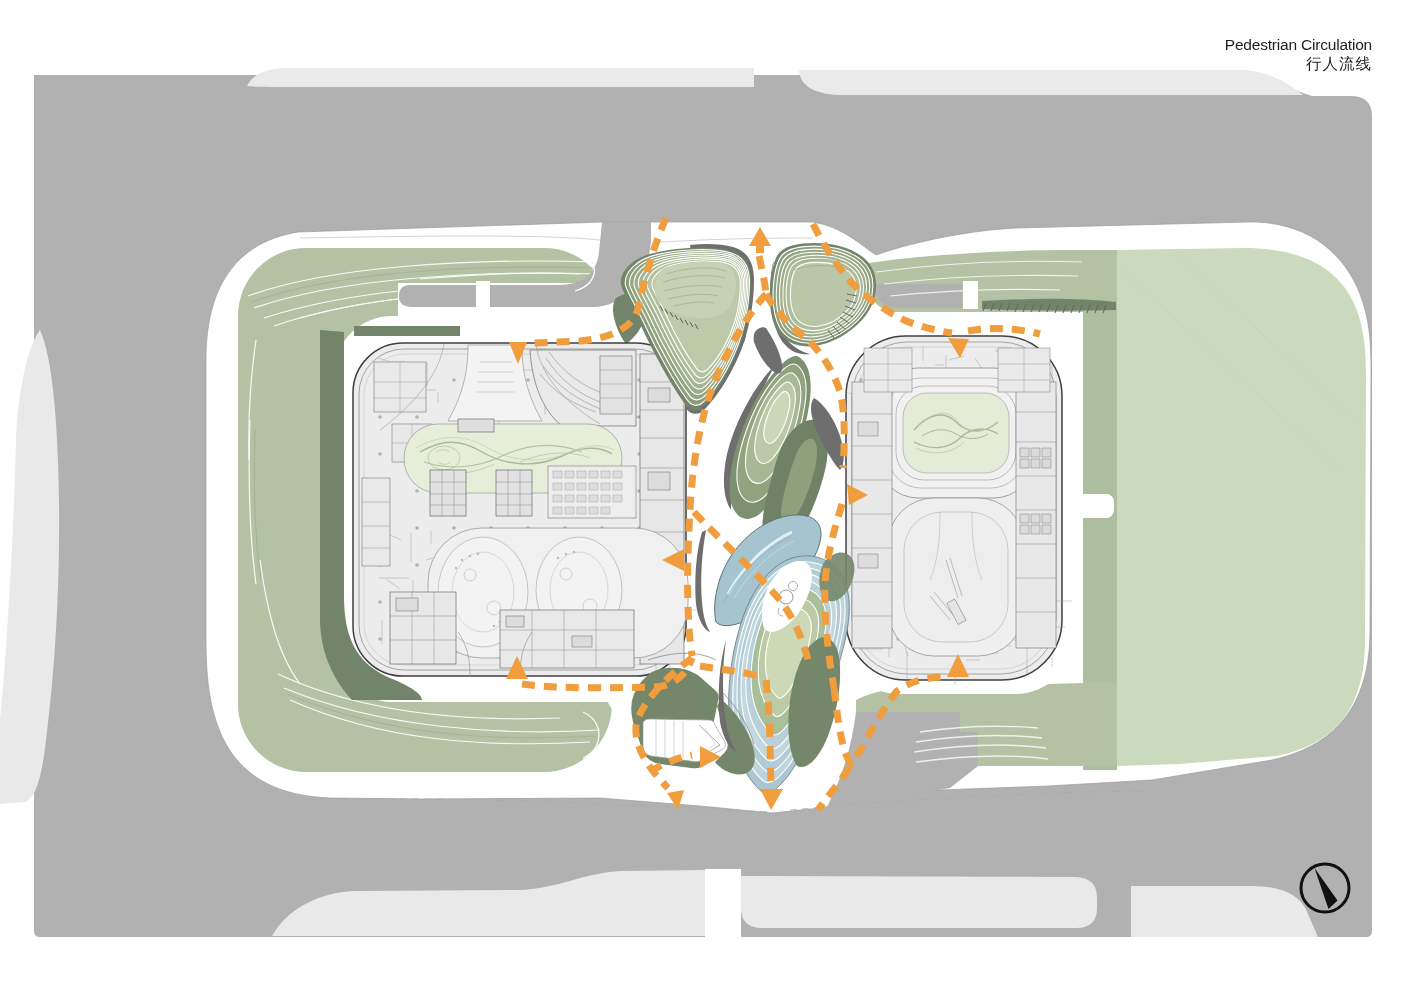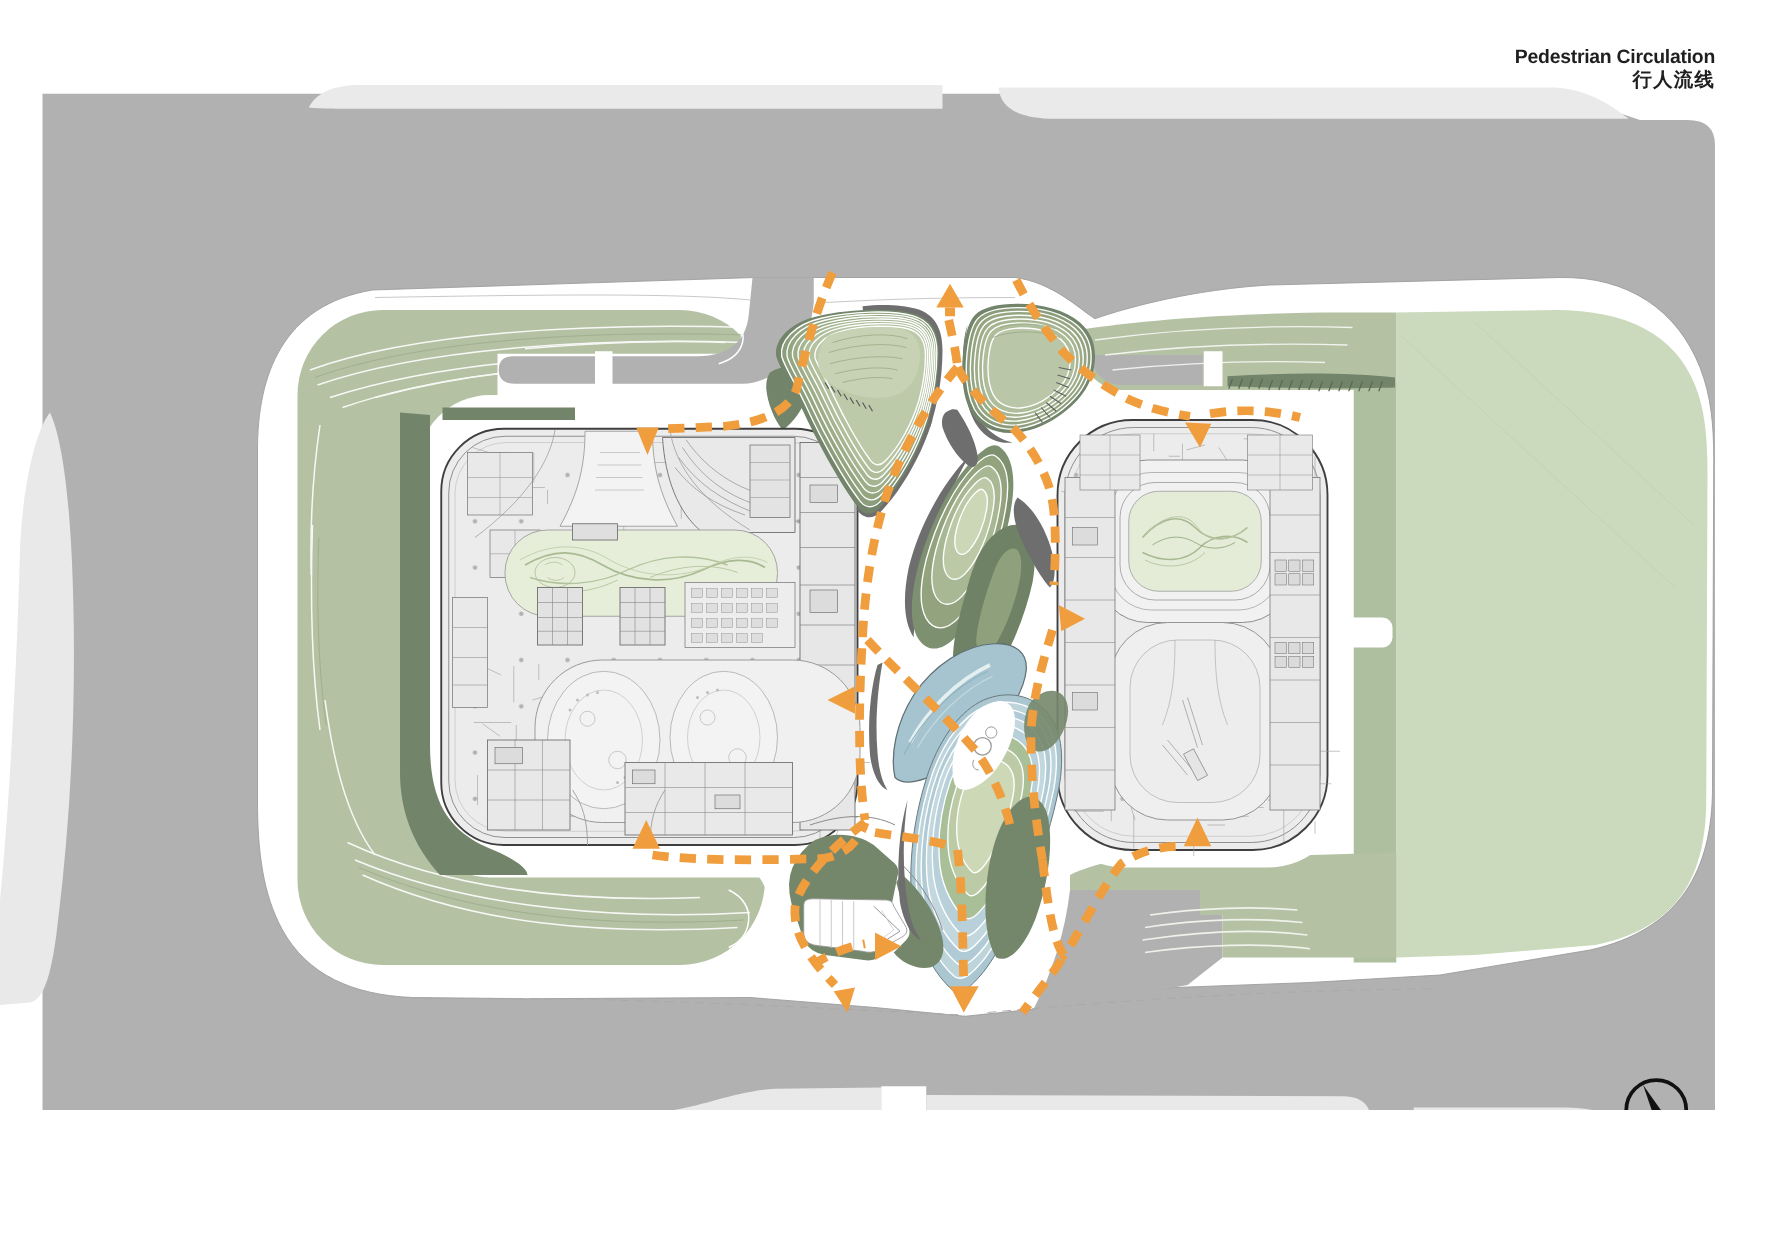--- a/index.html
+++ b/index.html
@@ -1,17 +1,17 @@
 <!DOCTYPE html>
 <html><head>
 <meta charset="utf-8">
 <style>
   html,body{margin:0;padding:0;background:#fff;}
-  .page{position:relative;width:1414px;height:888px;overflow:hidden;background:#fff;
-        font-family:"Liberation Sans", sans-serif;font-weight:bold;}
+  .page{position:relative;width:1414px;height:1000px;overflow:hidden;background:#fff;
+        font-family:"Liberation Sans", sans-serif;}
   svg{display:block}
 </style>
 </head>
 <body>
 <div class="page">
 <svg width="1414" height="1000" viewBox="0 0 1414 1000">
 <defs>
   <pattern id="dots" width="37" height="37" patternUnits="userSpaceOnUse">
     <circle cx="10" cy="10" r="1.8" fill="#808080"></circle>
   </pattern>

